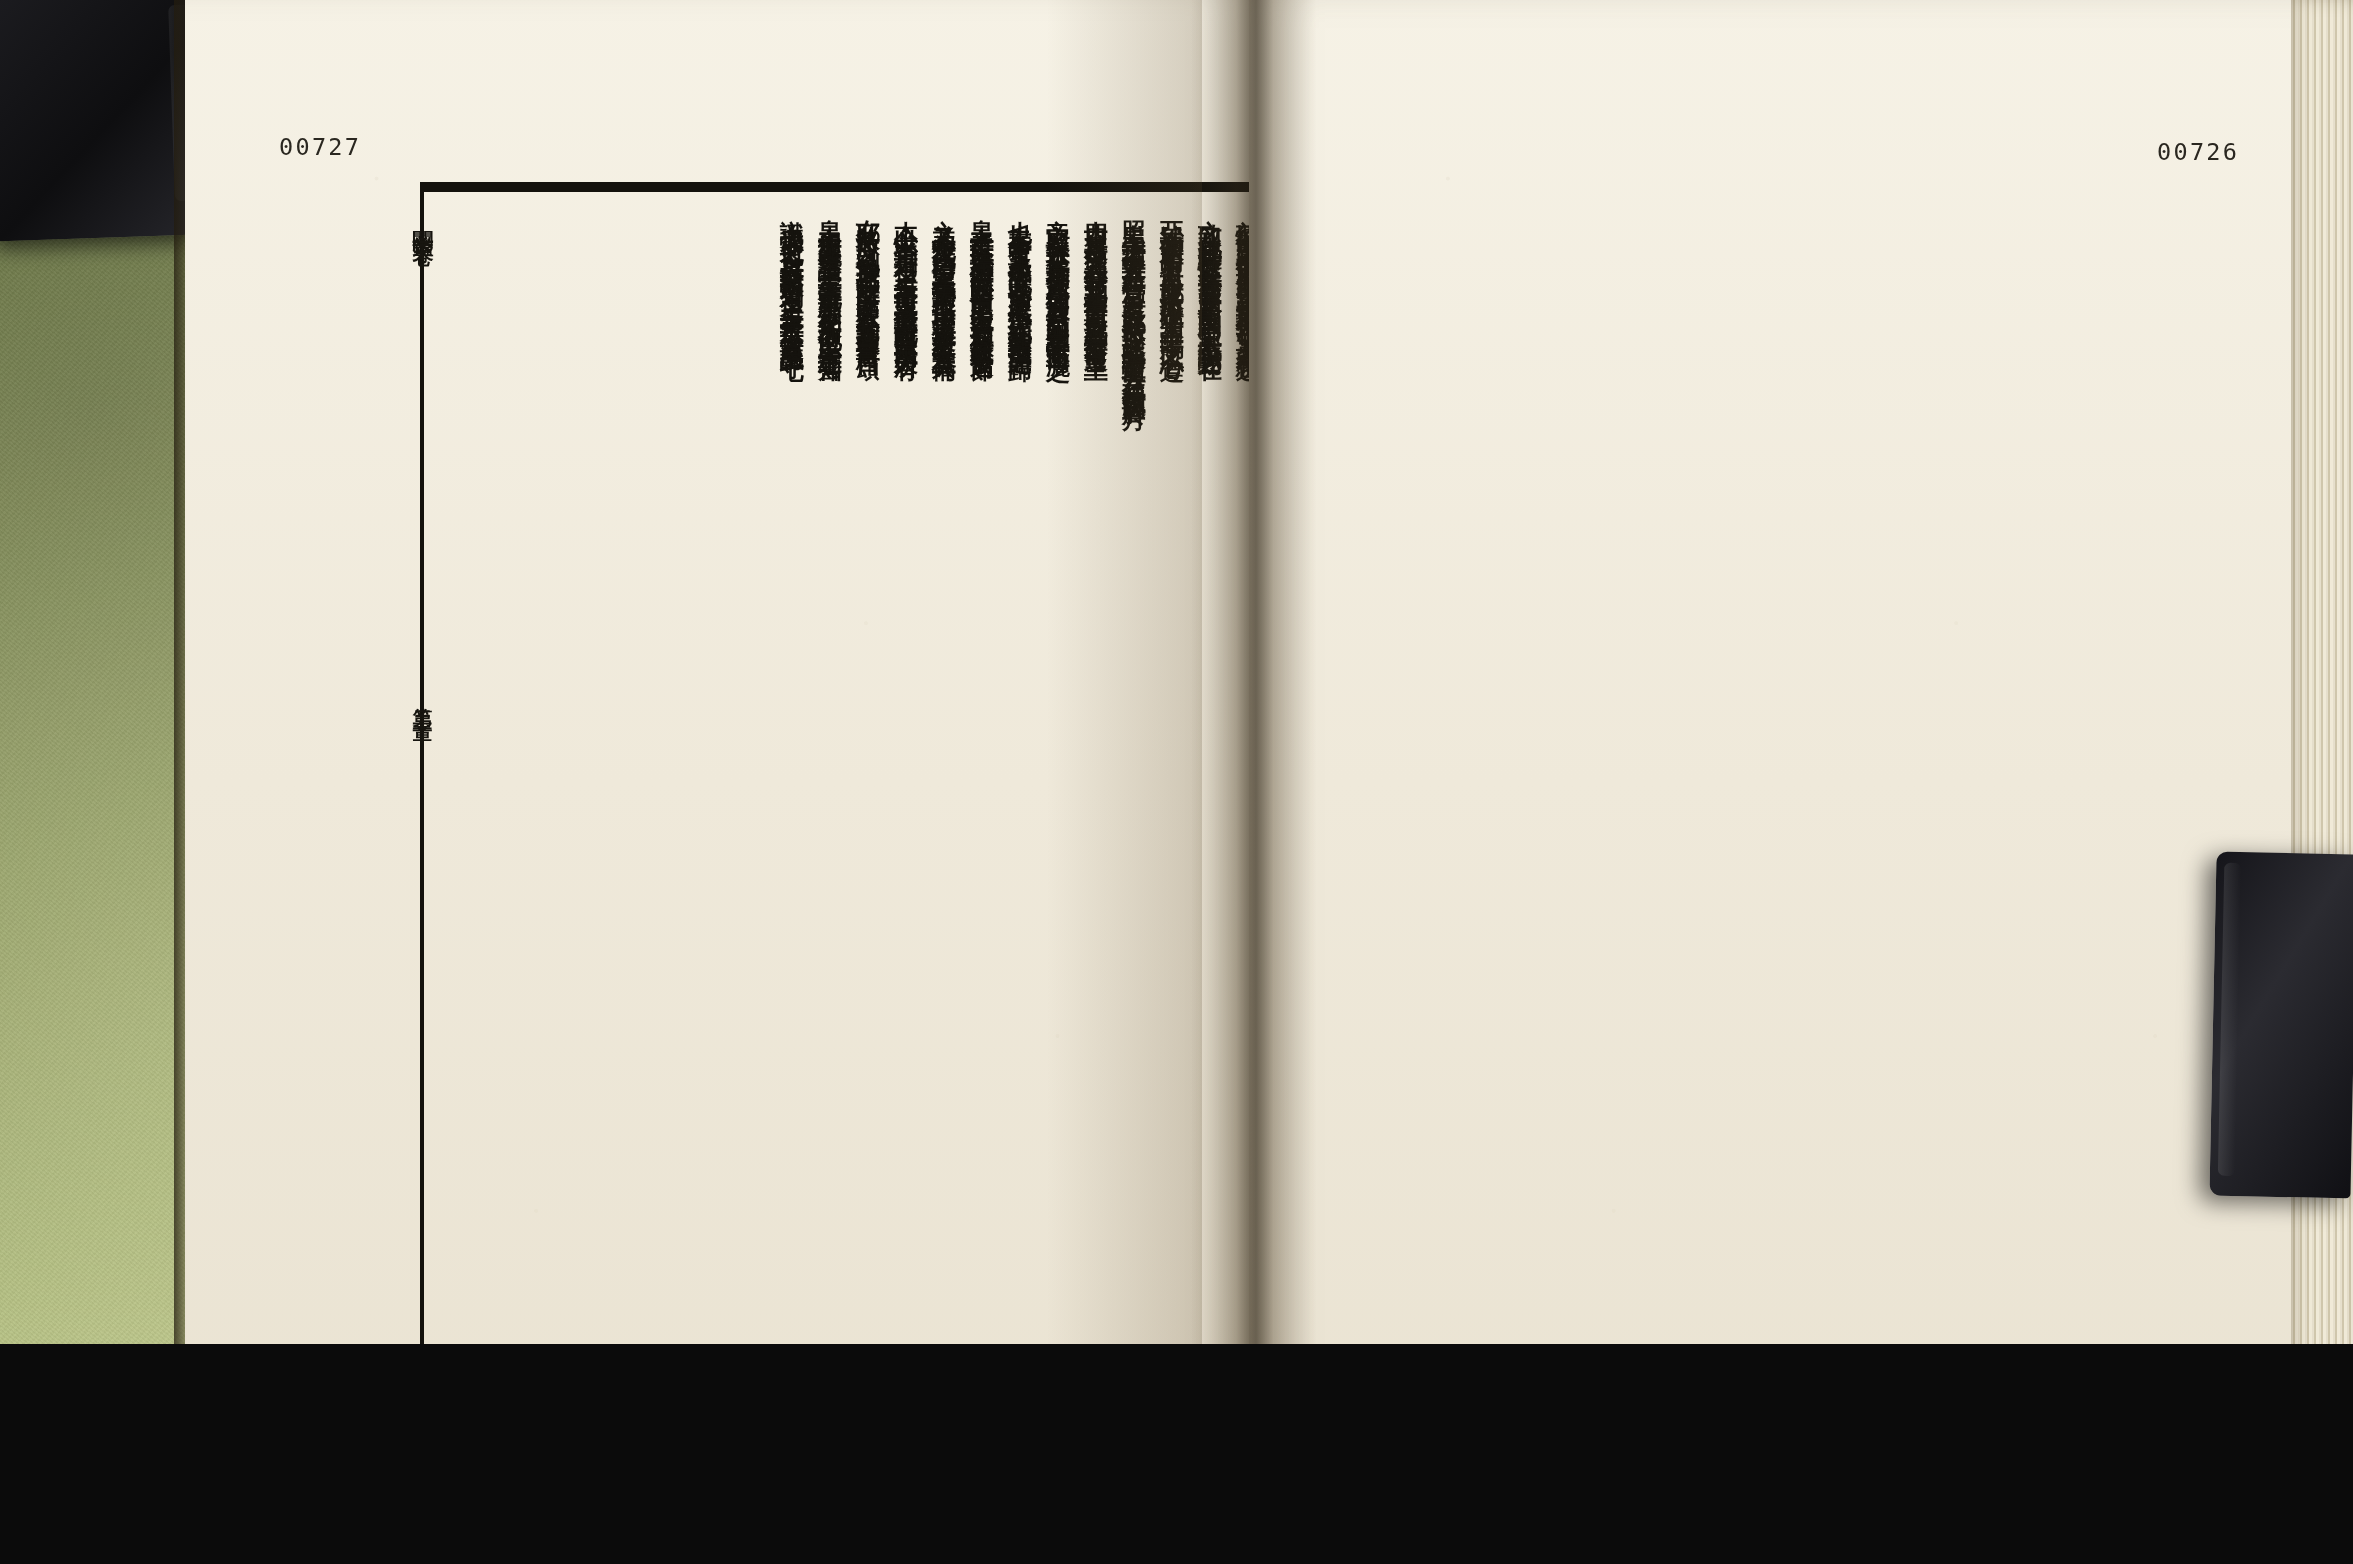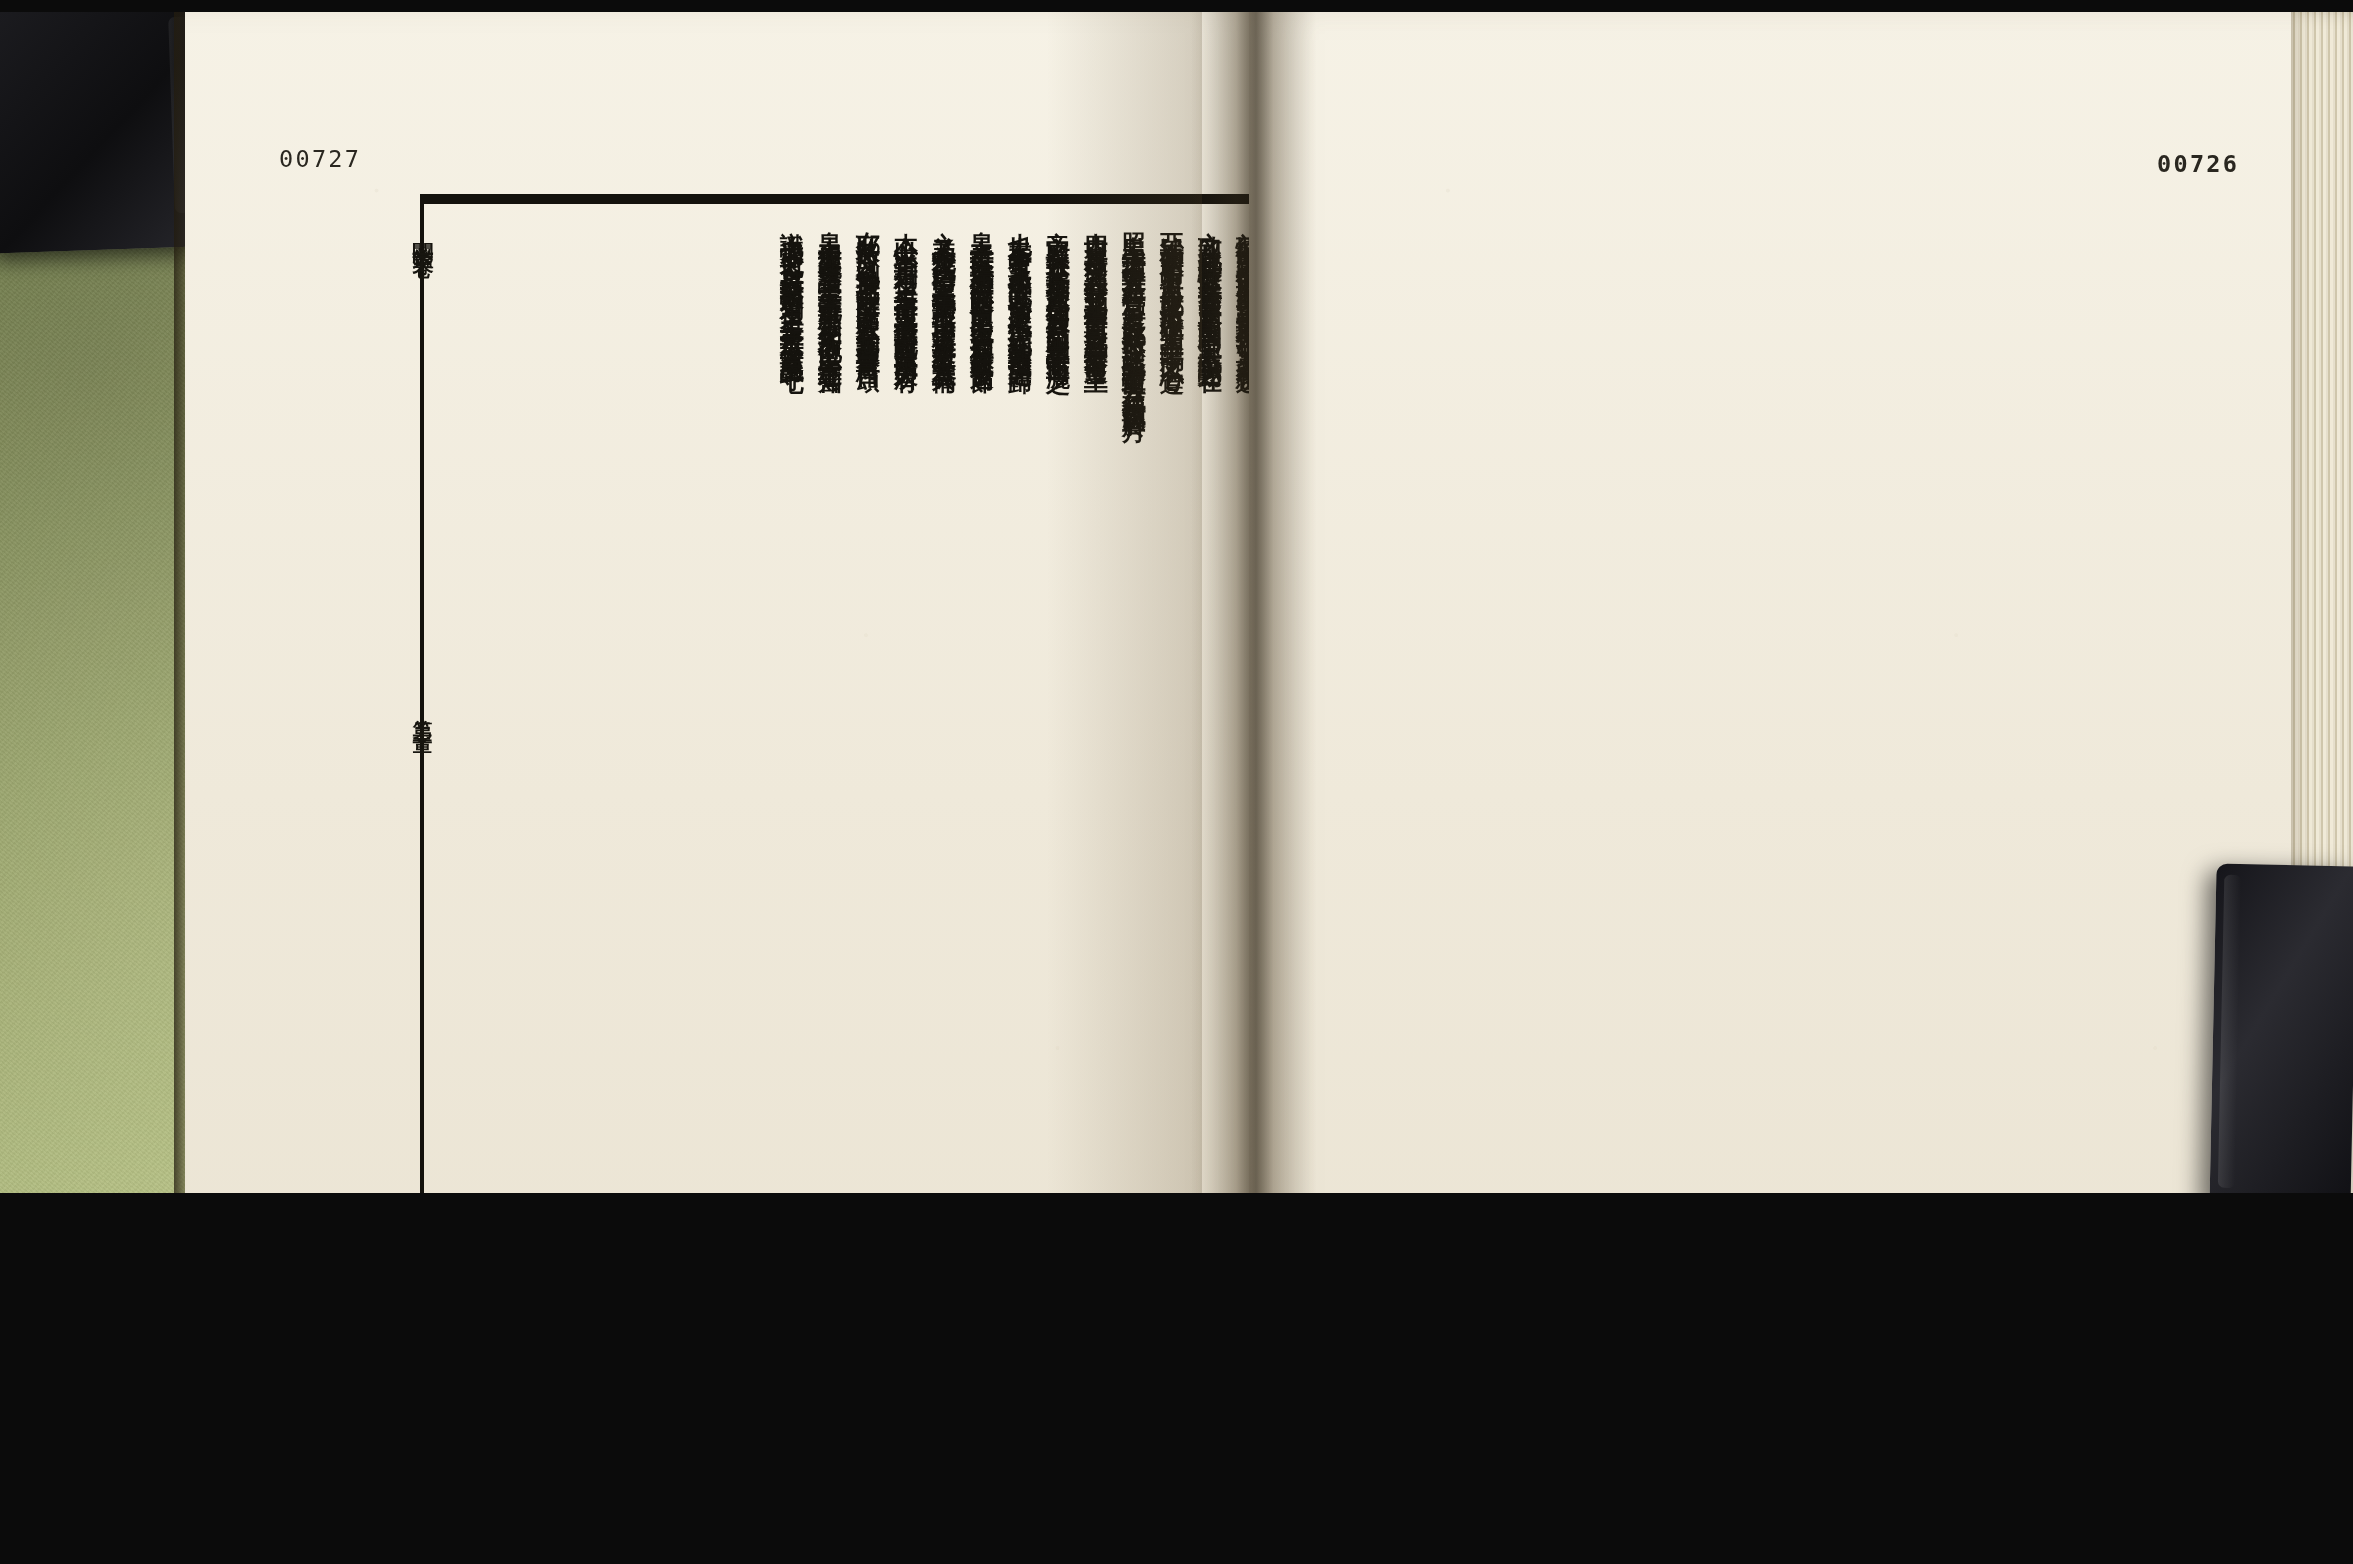--- a/index.html
+++ b/index.html
@@ -10,23 +10,23 @@
   body {
     width: 2354px;
     height: 1565px;
     overflow: hidden;
     font-family: "DejaVu Sans", sans-serif;
   }
 
   
   #scene {
     position: absolute;
-    left: 0; top: 12px;
+    left: 0; top: 0;
     width: 2354px;
-    height: 1181px;
+    height: 1344px;
     background: #8d9c5c;
     background-image:
       radial-gradient(circle at 12% 78%, rgba(210,218,160,0.55) 0%, rgba(140,156,92,0) 46%),
       radial-gradient(circle at 4% 30%, rgba(60,66,40,0.55) 0%, rgba(60,66,40,0) 40%),
       radial-gradient(circle at 62% 98%, rgba(205,212,150,0.45) 0%, rgba(205,212,150,0) 40%),
       linear-gradient(150deg, #7d8c50 0%, #9aa868 35%, #b9c488 60%, #93a05f 100%);
     overflow: hidden;
   }
   
   #cloth-texture {
@@ -158,21 +158,21 @@
 
   
   .folio {
     position: absolute;
     font-family: "DejaVu Sans Mono", monospace;
     font-size: 23.5px;
     letter-spacing: 2.3px;
     color: #2a2720;
   }
   #folio-left  { left: 94px;  top: 145px; }
-  #folio-right { left: 908px; top: 150px; font-weight: bold; }
+  #folio-right { left: 908px; top: 150px; }
 
   
   .frame {
     position: absolute;
     border-top: 10.2px solid #14120d;
     border-bottom: 10.2px solid #14120d;
     border-left: 4.7px solid #14120d;
     border-right: 4.7px solid #14120d;
     background: transparent;
   }

